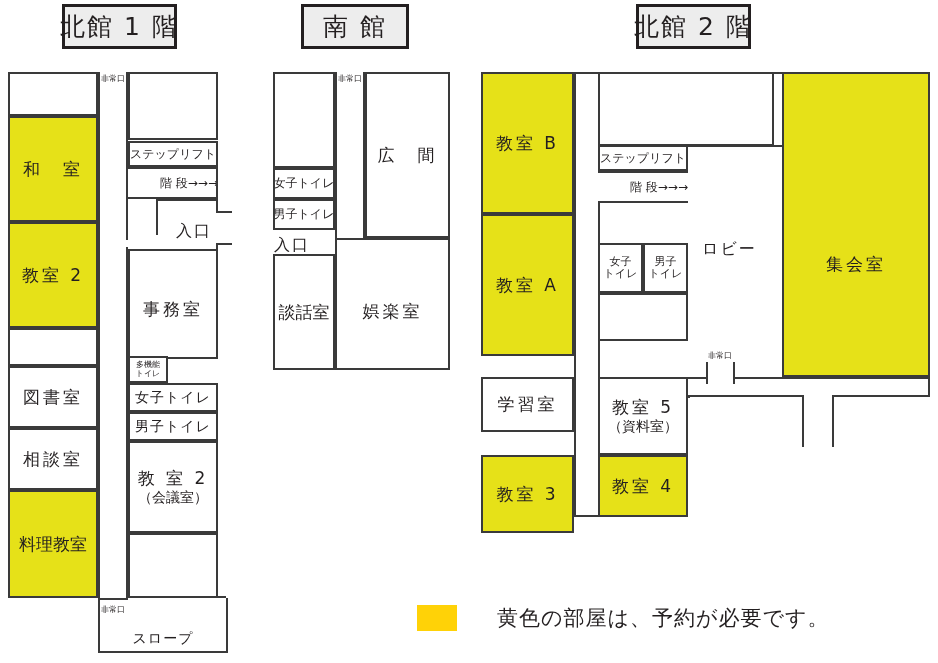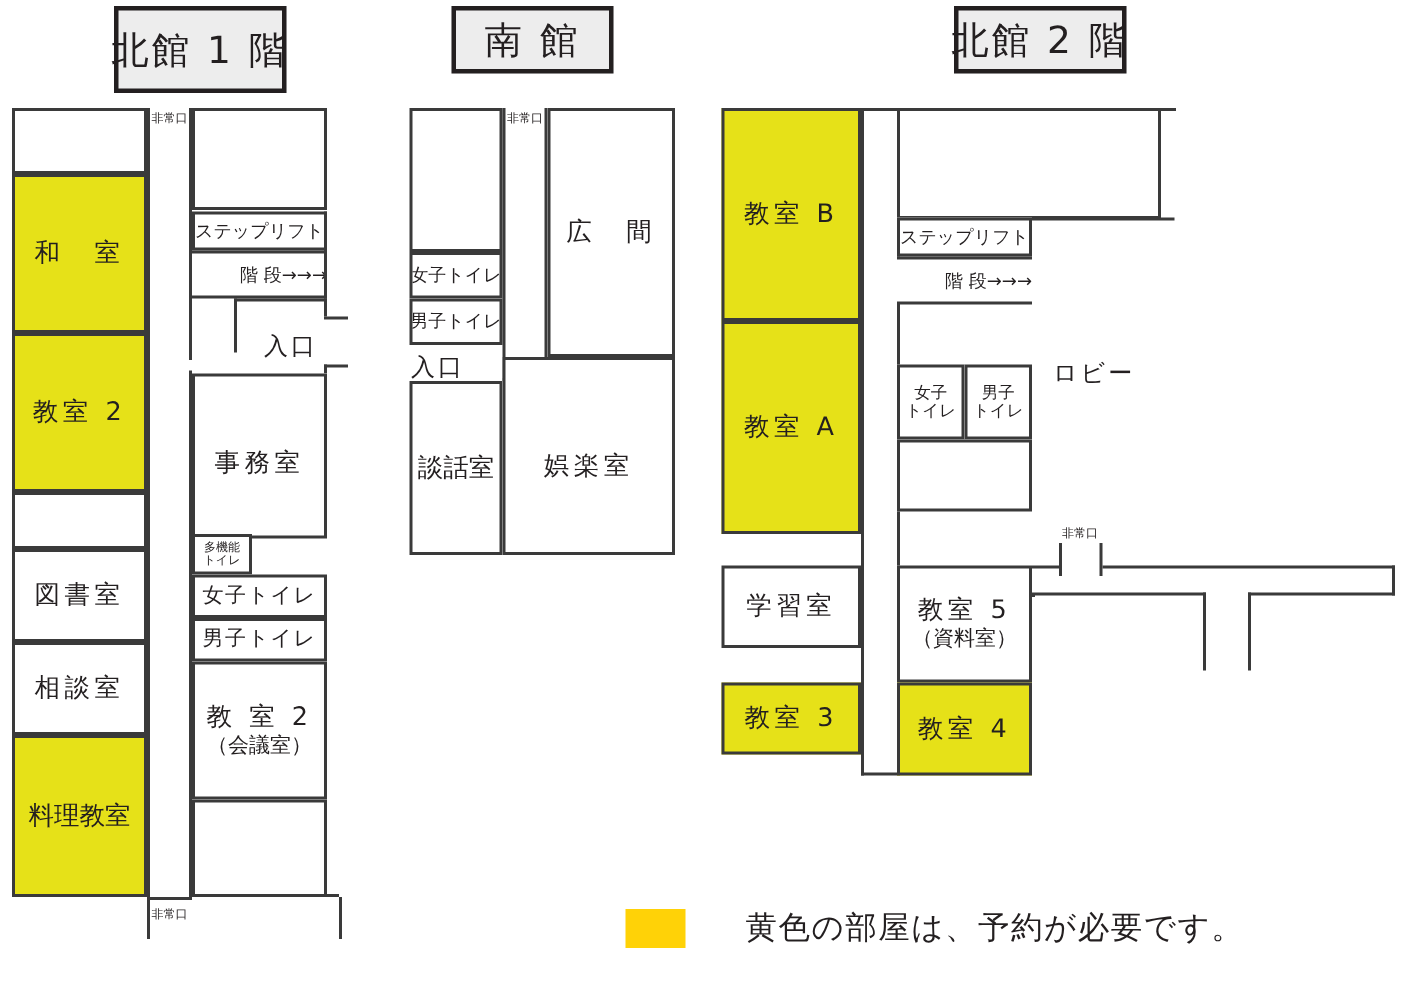--- a/index.html
+++ b/index.html
@@ -67,21 +67,21 @@
   
   .legend{position:absolute;display:flex;align-items:center;}
   .legend .swatch{width:40px;height:26px;background:#ffd207;}
   .legend .ltext{font-size:21px;letter-spacing:1px;margin-left:40px;white-space:nowrap;}
 </style>
 </head>
 <body>
 
 <div id="stage">
 
-  <div class="plaque" style="left:62px;top:4px;width:115px;height:58px;margin-left:14px;">北館 1 階</div>
+  <div class="plaque" style="left:62px;top:4px;width:115px;height:45px;">北館 1 階</div>
   <div class="plaque" style="left:301px;top:4px;width:108px;height:45px;">南 館</div>
   <div class="plaque" style="left:636px;top:4px;width:115px;height:45px;">北館 2 階</div>
 
   <div class="room" style="left:8px;top:72px;width:90px;height:44px;">
     <span class="lbl"></span>
   </div>
   <div class="room yellow" style="left:8px;top:116px;width:90px;height:106px;">
     <span class="lbl">和　室</span>
   </div>
   <div class="room yellow" style="left:8px;top:222px;width:90px;height:106px;">
@@ -143,20 +143,23 @@
   <div class="room" style="left:128px;top:412px;width:90px;height:29px;">
     <span class="mid">男子トイレ</span>
   </div>
   <div class="room" style="left:128px;top:441px;width:90px;height:92px;">
     <span class="lbl">教 室 2</span>
     <span class="sub">（会議室）</span>
   </div>
   <div class="room" style="left:128px;top:533px;width:90px;height:65px;">
     <span class="lbl"></span>
   </div>
+  <div class="room" style="left:98px;top:625px;width:130px;height:28px;border-top:none;">
+    <span class="mid">スロープ</span>
+  </div>
 
   <div class="wall" style="left:98px;top:598px;width:2px;height:28px;"></div>
   <div class="wall" style="left:226px;top:598px;width:2px;height:28px;"></div>
   <div class="wall" style="left:128px;top:596px;width:98px;height:2px;"></div>
 
   <div class="room" style="left:273px;top:72px;width:62px;height:96px;">
     <span class="lbl"></span>
   </div>
   <div class="room" style="left:273px;top:168px;width:62px;height:31px;">
     <span class="small">女子トイレ</span>
@@ -184,21 +187,21 @@
 
   <div class="room yellow" style="left:481px;top:72px;width:93px;height:142px;">
     <span class="lbl">教室 B</span>
   </div>
   <div class="room" style="left:481px;top:377px;width:93px;height:55px;">
     <span class="lbl">学習室</span>
   </div>
   <div class="room yellow" style="left:481px;top:214px;width:93px;height:142px;">
     <span class="lbl">教室 A</span>
   </div>
-  <div class="room yellow" style="left:481px;top:455px;width:93px;height:48px;">
+  <div class="room yellow" style="left:481px;top:455px;width:93px;height:78px;">
     <span class="lbl">教室 3</span>
   </div>
 
   <div class="wall" style="left:574px;top:72px;width:2px;height:445px;"></div>
   <div class="wall" style="left:598px;top:72px;width:2px;height:307px;"></div>
   <div class="wall" style="left:574px;top:515px;width:26px;height:2px;"></div>
 
   <div class="room" style="left:598px;top:72px;width:176px;height:74px;">
     <span class="lbl"></span>
   </div>
@@ -226,36 +229,39 @@
   <div class="ftext" style="left:702px;top:240px;font-size:16px;">ロビー</div>
 
   <div class="room" style="left:598px;top:377px;width:90px;height:78px;">
     <span class="lbl">教室 5</span>
     <span class="sub">（資料室）</span>
   </div>
   <div class="room yellow" style="left:598px;top:455px;width:90px;height:62px;align-items:center;">
     <span class="lbl">教室 4</span>
   </div>
 
+  <div class="room yellow" style="left:782px;top:72px;width:148px;height:305px;">
+    <span class="lbl" style="margin-top:80px;">集会室</span>
+  </div>
 
   <div class="wall" style="left:574px;top:72px;width:210px;height:2px;"></div>
   <div class="wall" style="left:688px;top:145px;width:95px;height:2px;"></div>
 
   <div class="wall" style="left:688px;top:377px;width:18px;height:2px;"></div>
   <div class="wall" style="left:735px;top:377px;width:47px;height:2px;"></div>
   <div class="wall" style="left:782px;top:377px;width:148px;height:2px;"></div>
   <div class="wall" style="left:706px;top:362px;width:2px;height:22px;"></div>
   <div class="wall" style="left:733px;top:362px;width:2px;height:22px;"></div>
   <div class="ftext xs" style="left:708px;top:352px;">非常口</div>
 
   <div class="wall" style="left:688px;top:396px;width:2px;height:2px;"></div>
   <div class="wall" style="left:688px;top:395px;width:116px;height:2px;"></div>
   <div class="wall" style="left:802px;top:395px;width:2px;height:52px;"></div>
   <div class="wall" style="left:832px;top:395px;width:98px;height:2px;"></div>
   <div class="wall" style="left:832px;top:395px;width:2px;height:52px;"></div>
   <div class="wall" style="left:928px;top:377px;width:2px;height:20px;"></div>
 
-  <div class="legend" style="left:417px;top:604px;align-items:flex-end;">
+  <div class="legend" style="left:417px;top:604px;">
     <div class="swatch" style="background: rgb(255, 210, 7);"></div>
     <div class="ltext">黄色の部屋は、予約が必要です。</div>
   </div>
 
 </div>
 
 </body></html>

